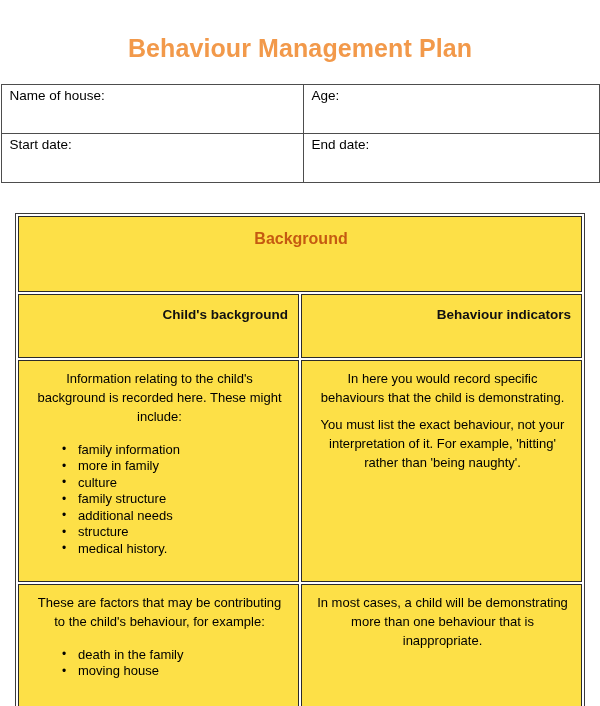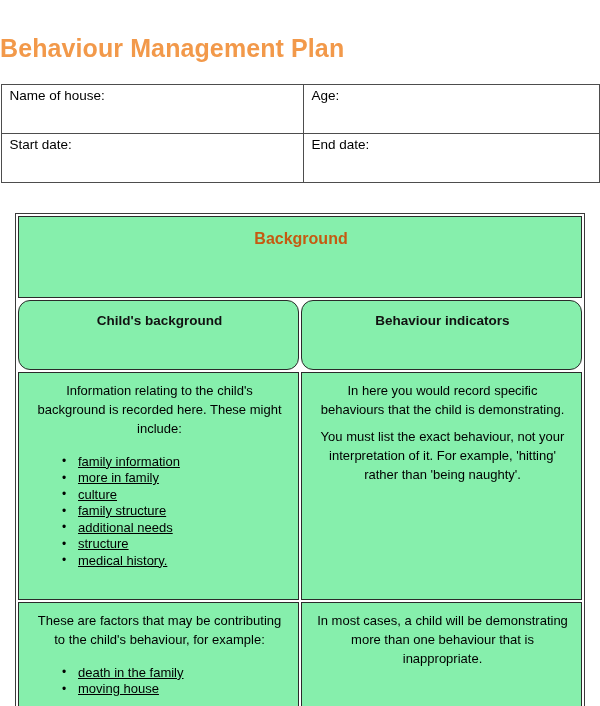--- a/index.html
+++ b/index.html
@@ -17,20 +17,21 @@
 
   .page {
     position: relative;
     width: 600px;
     height: 706px;
     box-sizing: border-box;
   }
 
   
   .doc-title {
+    text-align: center;
     font-size: 25px;
     font-weight: bold;
     color: #F2994A;
     letter-spacing: 0.1px;
     padding-top: 16px;
     padding-bottom: 0;
     line-height: 30px;
   }
 
   
@@ -56,23 +57,23 @@
     width: 570px;
     margin: 30px auto 0 auto;
     border: 1px solid #3a3a3a;
     border-collapse: separate;
     border-spacing: 2px;
     table-layout: fixed;
     background: #ffffff;
   }
   .main-table td {
     border: 1.5px solid #2b2b2b;
-    background: #86efac;
+    background: #fde047;
     vertical-align: top;
-    padding: 8px 10px 22px 12px;
+    padding: 8px 10px 16px 12px;
     font-size: 13px;
     line-height: 19px;
   }
   .main-table td.c-left  { width: 271px; }
   .main-table td.c-right { width: 283px; }
 
   
   .banner-cell {
     height: 46px;
     text-align: center;
@@ -81,23 +82,22 @@
   .banner-text {
     font-size: 16px;
     font-weight: bold;
     color: #C55A11;
     display: block;
   }
 
   
   .subhead-cell {
     height: 36px;
-    text-align: center;
+    text-align: right;
     padding-top: 10px !important;
-    border-radius: 12px;
   }
   .subhead-text {
     font-size: 13.5px;
     font-weight: bold;
     color: #111111;
     display: block;
   }
 
   
   .body-cell p {
@@ -105,21 +105,20 @@
     font-size: 13px;
     line-height: 19px;
     text-align: center;
   }
   .body-cell p + p { margin-top: 8px; }
 
   .body-cell ul {
     margin: 16px 0 0 0;
     padding: 0 0 0 31px;
     list-style: none;
-    text-decoration: underline;
   }
   .body-cell ul li {
     position: relative;
     font-size: 13px;
     line-height: 16.5px;
     padding-left: 16px;
   }
   .body-cell ul li::before {
     content: "\2022";
     position: absolute;

